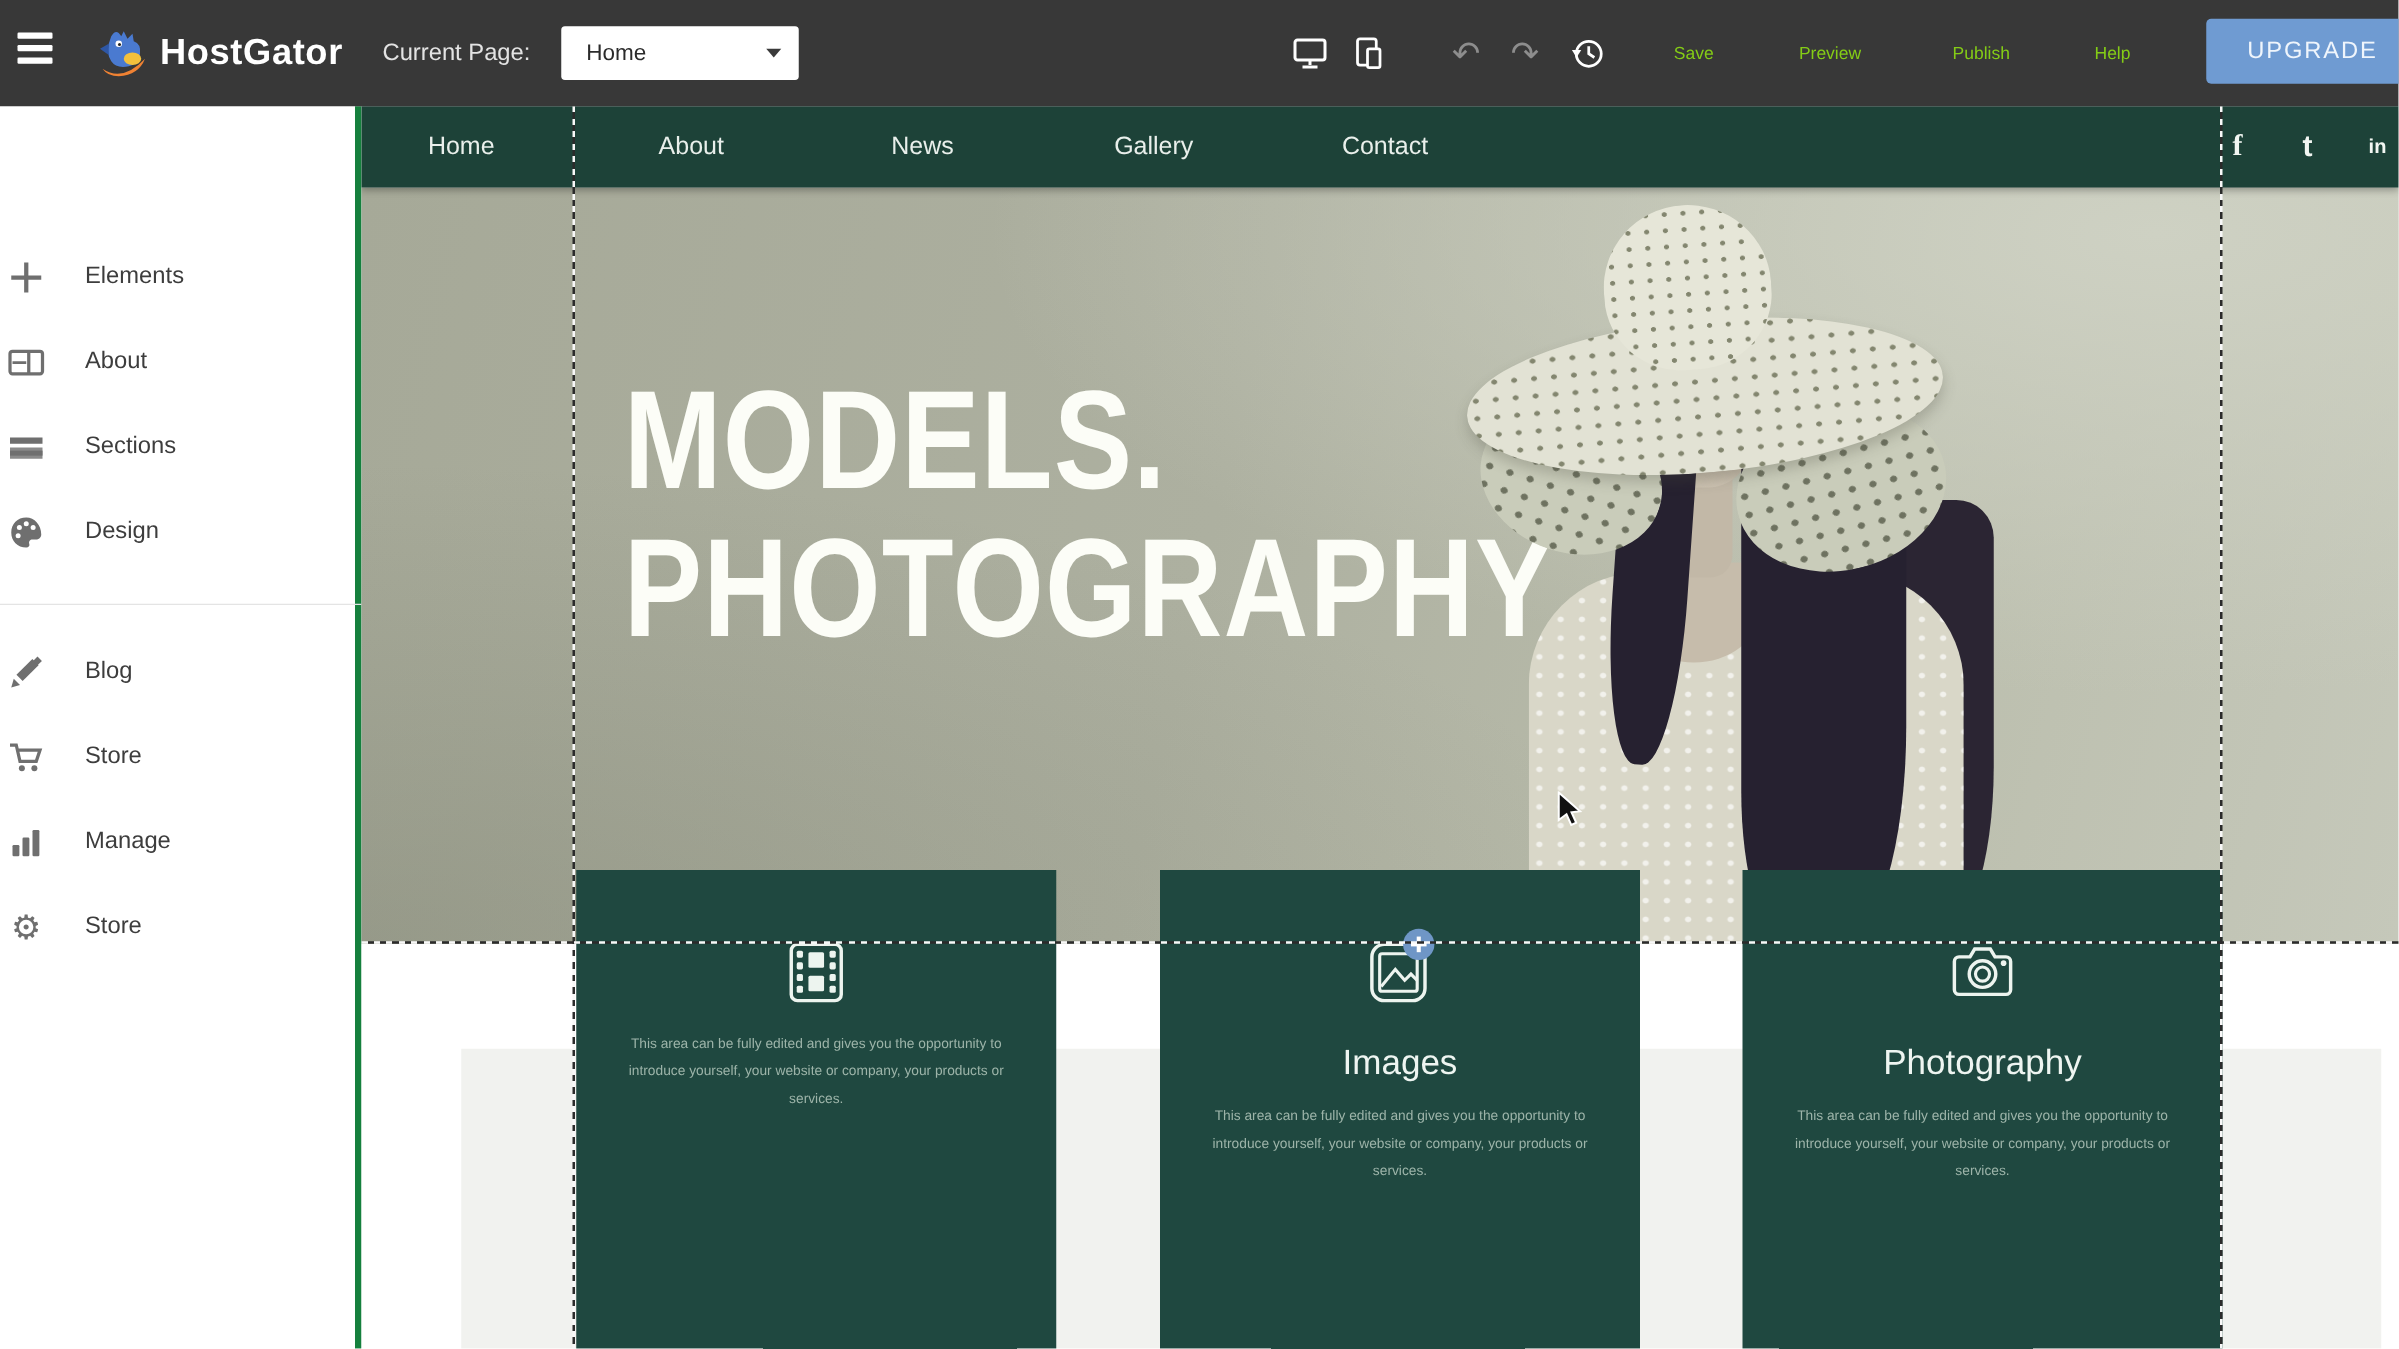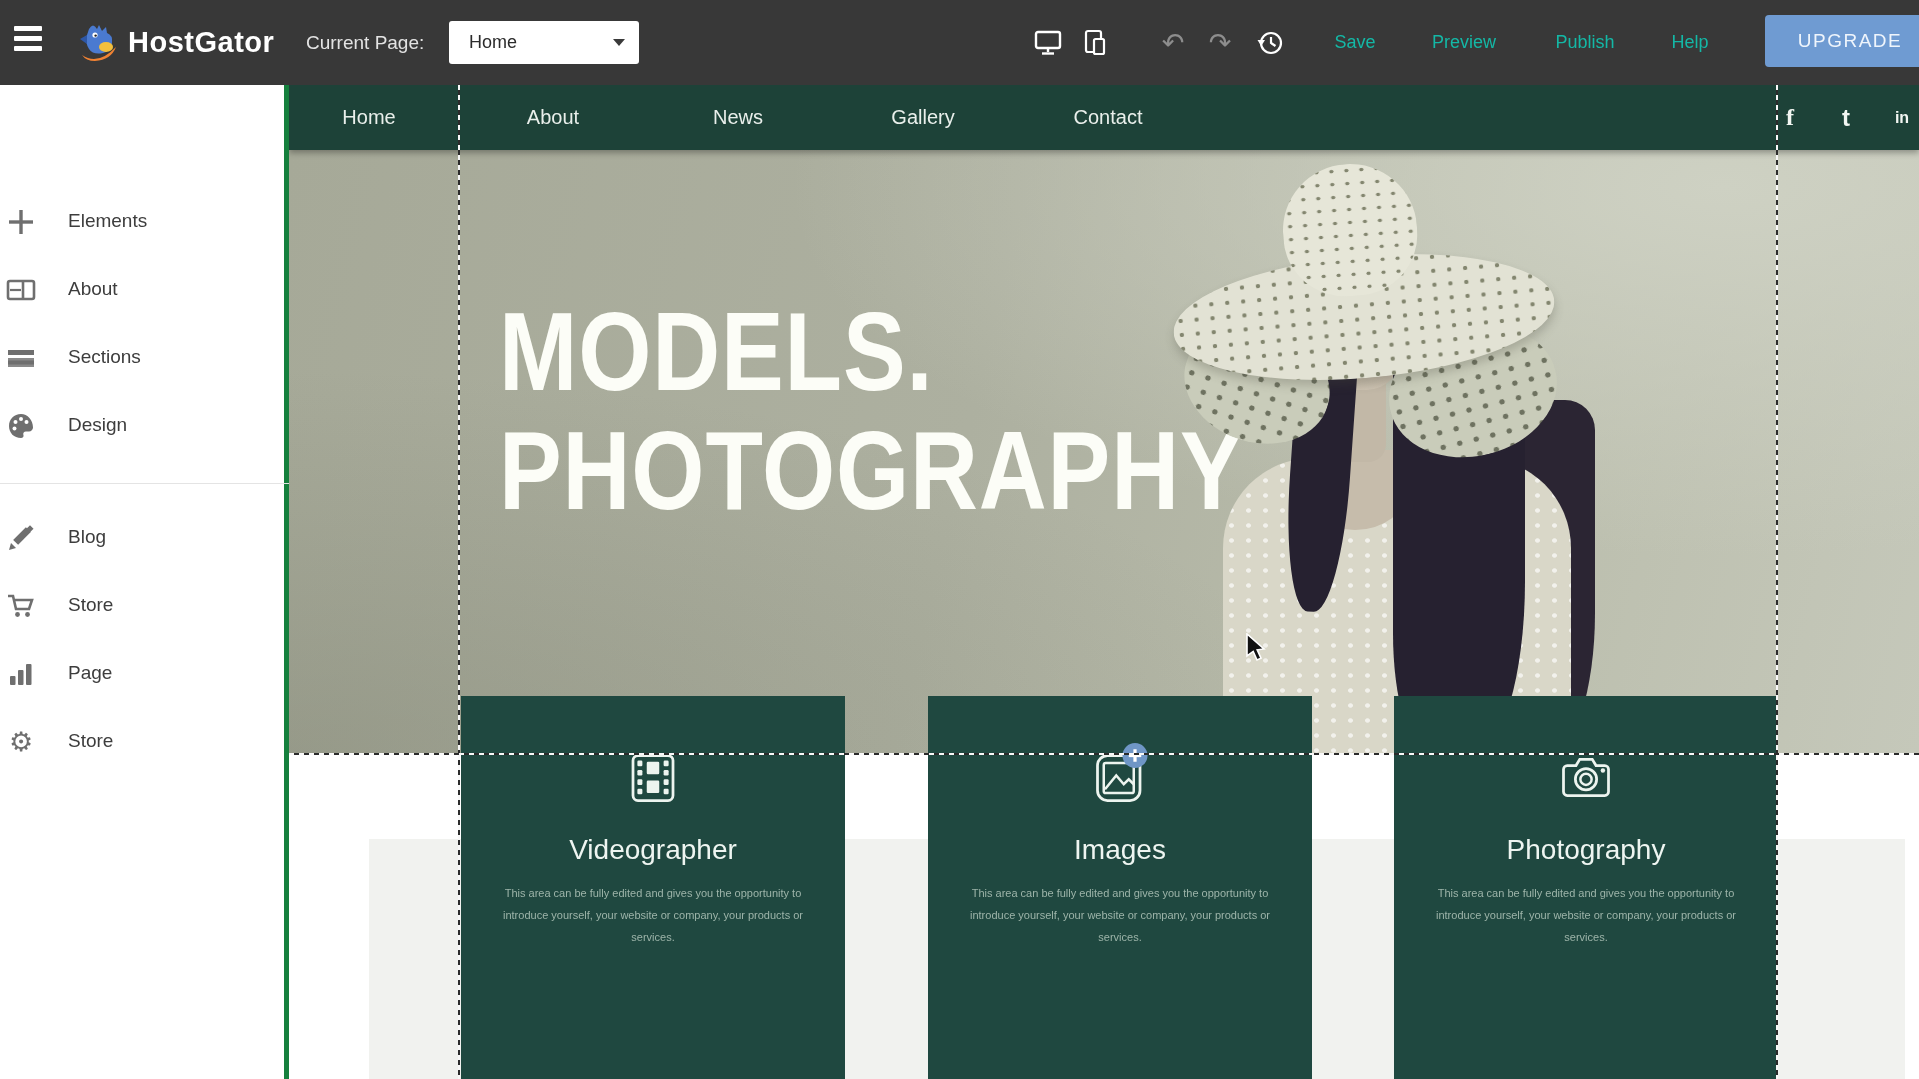--- a/index.html
+++ b/index.html
@@ -12,21 +12,21 @@
   .hamburger { position:absolute; left:14px; top:26px; width:30px; height:32px; cursor:pointer; }
   .hamburger i { display:block; width:28px; height:4.5px; background:#fff; border-radius:1px; margin-bottom:5.5px; }
   .gator-logo { position:absolute; left:74px; top:17px; width:48px; height:50px; }
   .brand-text { position:absolute; left:128px; top:0; height:85px; line-height:85px; color:#fff; font-size:29px; font-weight:bold; letter-spacing:.5px; }
   .curpage-label { position:absolute; left:306px; top:0; height:85px; line-height:85px; color:#e3e3e3; font-size:19px; }
   .page-dropdown { position:absolute; left:449px; top:21px; width:190px; height:43px; background:#fff; border-radius:3px; cursor:pointer; }
   .page-dropdown .val { position:absolute; left:20px; top:0; height:43px; line-height:43px; font-size:18px; color:#2b2b2b; }
   .page-dropdown .caret { position:absolute; right:14px; top:18px; width:0; height:0; border-left:6px solid transparent; border-right:6px solid transparent; border-top:7px solid #3a3a3a; }
   .tb-ico { position:absolute; top:0; height:85px; display:flex; align-items:center; justify-content:center; width:40px; cursor:pointer; }
   .tb-ico.dim { color:#8d8d8d; font-size:27px; }
-  .tb-label { position:absolute; top:0; height:82px; line-height:85px; transform:translateX(-50%); color:#14b8a6; font-size:18px; cursor:pointer; }
+  .tb-label { position:absolute; top:0; height:82px; line-height:85px; transform:translateX(-50%); color:#84cc16; font-size:14px; cursor:pointer; }
   .upgrade-btn { position:absolute; left:1765px; top:15px; width:170px; height:52px; background:#6f9bd2; border-radius:4px; color:#eff5fc; font-size:19px; letter-spacing:1.5px; text-align:center; line-height:52px; cursor:pointer; }
 
   
   .sidebar { position:absolute; left:0; top:85px; width:289px; height:994px; background:#fff; border-right:5px solid #15803d; z-index:25; }
   .srow { position:absolute; left:0; width:289px; height:40px; cursor:pointer; }
   .srow .sico { position:absolute; left:6px; top:6px; width:30px; height:30px; color:#6f6f6f; }
   .srow .slabel { position:absolute; left:68px; top:0; height:40px; line-height:40px; font-size:19px; color:#3d3d3d; }
   .sdivider { position:absolute; left:0; top:398px; width:289px; height:1px; background:#e4e4e4; }
 
   
@@ -191,21 +191,21 @@
             <circle cx="21.5" cy="23.5" r="2.4" fill="#6f6f6f"></circle>
           </svg></span>
       <span class="slabel">Store</span>
     </div>
     <div class="srow" style="top:568px">
       <span class="sico"><svg width="30" height="30" viewBox="0 0 30 30">
             <rect x="4" y="17" width="5.5" height="9" rx="1" fill="#6f6f6f"></rect>
             <rect x="12" y="11" width="5.5" height="15" rx="1" fill="#6f6f6f"></rect>
             <rect x="20" y="5" width="5.5" height="21" rx="1" fill="#6f6f6f"></rect>
           </svg></span>
-      <span class="slabel">Page</span>
+      <span class="slabel">Manage</span>
     </div>
     <div class="srow" style="top:636px">
       <span class="sico" style="font-size:27px;line-height:30px;text-align:center;display:block;color:#6f6f6f;">⚙</span>
       <span class="slabel">Store</span>
     </div>
   </div>
 
   <div class="sitenav">
     <span class="navitem" style="left:80px">Home</span>
     <span class="navitem" style="left:264px">About</span>
@@ -249,21 +249,20 @@
           <rect x="11.5" y="25" width="4" height="4.5" rx="1" fill="#edf4ef"></rect>
           <rect x="11.5" y="32.5" width="4" height="4.5" rx="1" fill="#edf4ef"></rect>
       <rect x="32.5" y="10" width="4" height="4.5" rx="1" fill="#edf4ef"></rect>
           <rect x="32.5" y="17.5" width="4" height="4.5" rx="1" fill="#edf4ef"></rect>
           <rect x="32.5" y="25" width="4" height="4.5" rx="1" fill="#edf4ef"></rect>
           <rect x="32.5" y="32.5" width="4" height="4.5" rx="1" fill="#edf4ef"></rect>
       <rect x="19" y="11" width="10" height="10" rx="1" fill="#edf4ef"></rect>
           <rect x="19" y="26" width="10" height="10" rx="1" fill="#edf4ef"></rect>
         </svg>
     </span>
-    <div class="ctitle">Videographer</div>
     <div class="cbody">This area can be fully edited and gives you the opportunity to introduce yourself, your website or company, your products or services.</div>
   </div>
 
   <div class="card" style="left:928px">
     <span class="cicon" style="overflow:visible">
       <svg width="60" height="60" viewBox="0 0 48 48" style="overflow:visible">
         <rect x="6" y="6" width="34" height="36" rx="8" fill="none" stroke="#edf4ef" stroke-width="2.2"></rect>
         <rect x="11" y="12" width="24" height="24" rx="1.5" fill="none" stroke="#edf4ef" stroke-width="2"></rect>
         <path d="M12 33 L21 22 L27 29 L31 25 L35 29" fill="none" stroke="#edf4ef" stroke-width="2"></path>
         <circle cx="36" cy="6" r="10" fill="#6f96c6"></circle>

